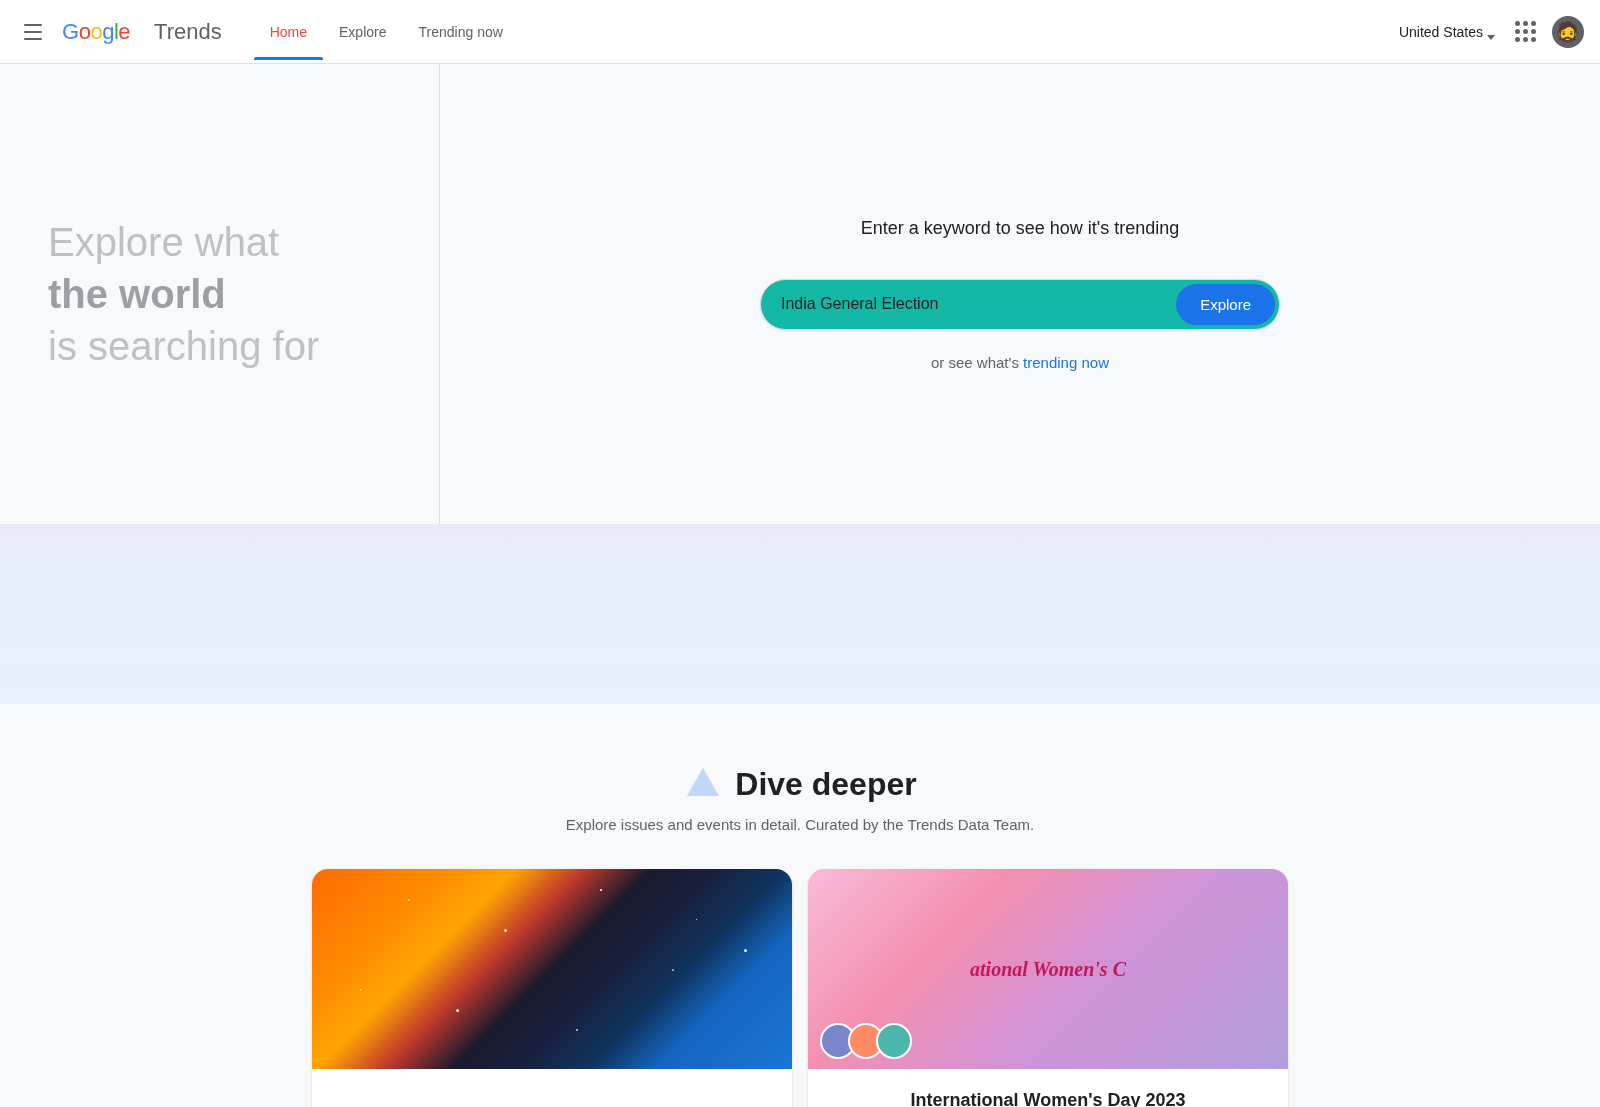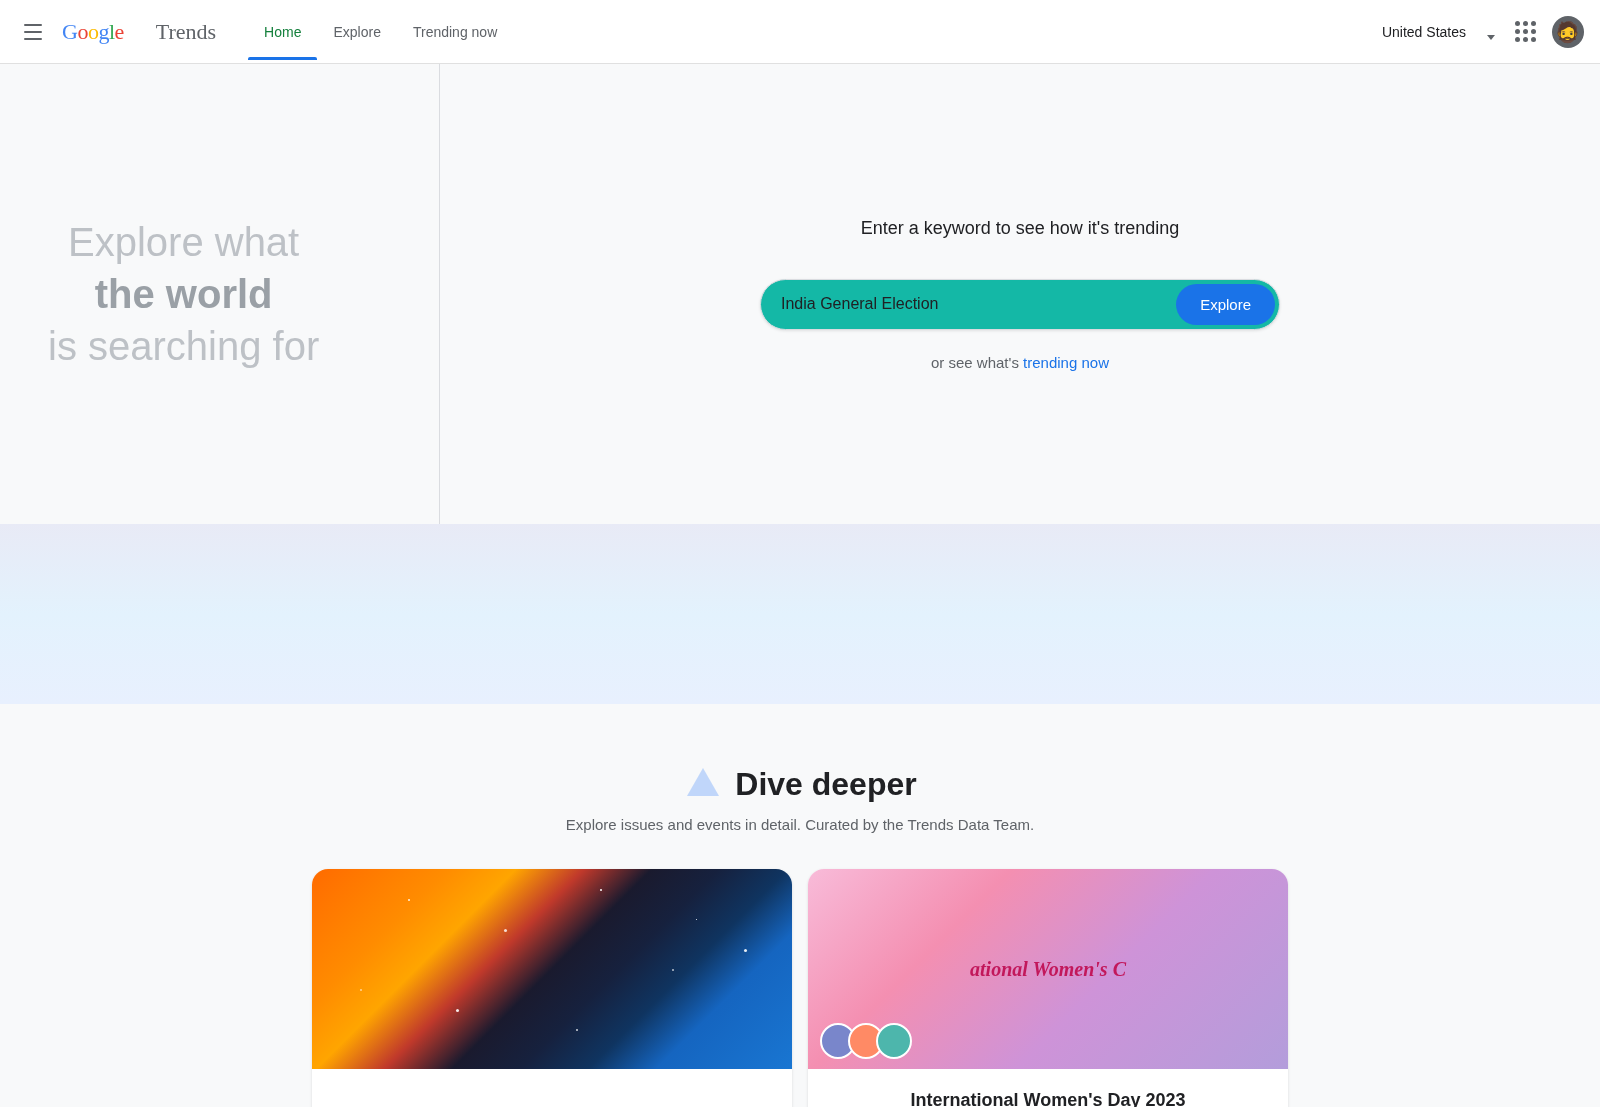--- a/index.html
+++ b/index.html
@@ -33,22 +33,21 @@
     .hamburger-icon span {
       display: block;
       width: 18px;
       height: 2px;
       background: #5f6368;
       border-radius: 1px;
     }
     .logo-container {
       display: flex;
       align-items: flex-start;
-      gap: 12px;
-      font-family: Liberation Serif, serif;
+      gap: 4px;
     }
     .google-logo {
       font-size: 22px;
       font-weight: 400;
       letter-spacing: -0.5px;
     }
     .g-blue { color: #4285f4; }
     .g-red { color: #ea4335; }
     .g-yellow { color: #fbbc05; }
     .g-green { color: #34a853; }
@@ -68,21 +67,21 @@
     .nav-item {
       padding: 20px 16px;
       font-size: 14px;
       color: #5f6368;
       cursor: pointer;
       text-decoration: none;
       position: relative;
       font-weight: 500;
     }
     .nav-item.active {
-      color: #15803d;
+      color: #ef4444;
     }
     .nav-item.active::after {
       content: '';
       position: absolute;
       bottom: 0;
       left: 0;
       right: 0;
       height: 3px;
       background: #1a73e8;
       border-radius: 2px 2px 0 0;
@@ -90,21 +89,21 @@
 
     .header-right {
       display: flex;
       align-items: center;
       gap: 8px;
       margin-left: auto;
     }
     .country-selector {
       display: flex;
       align-items: flex-end;
-      gap: 19px;
+      gap: 2px;
       font-size: 14px;
       color: #202124;
       cursor: pointer;
       padding: 8px 4px;
     }
     .dropdown-arrow {
       width: 0;
       height: 0;
       border-left: 4px solid transparent;
       border-right: 4px solid transparent;
@@ -150,21 +149,20 @@
       display: flex;
       align-items: center;
       padding: 60px 48px;
       border-right: 1px solid #dadce0;
     }
     .hero-tagline {
       font-size: 40px;
       font-weight: 400;
       color: #bdc1c6;
       line-height: 1.3;
-      text-align: center;
     }
     .hero-tagline strong {
       color: #9aa0a6;
       font-weight: 700;
     }
     .hero-right {
       flex: 1;
       display: flex;
       flex-direction: column;
       align-items: center;

